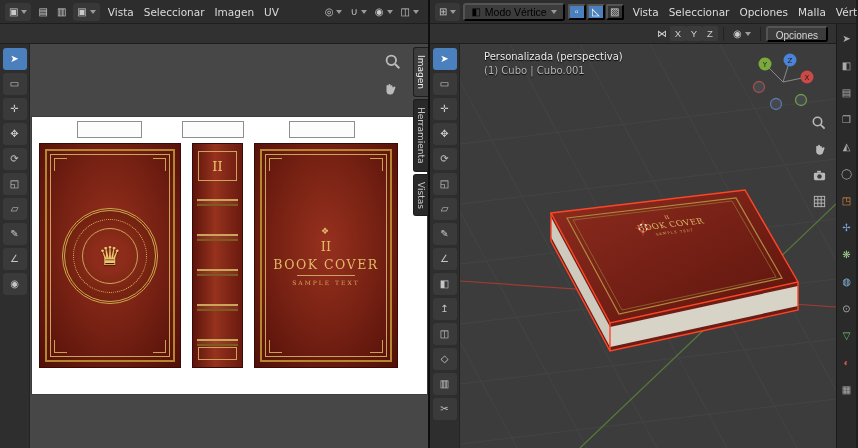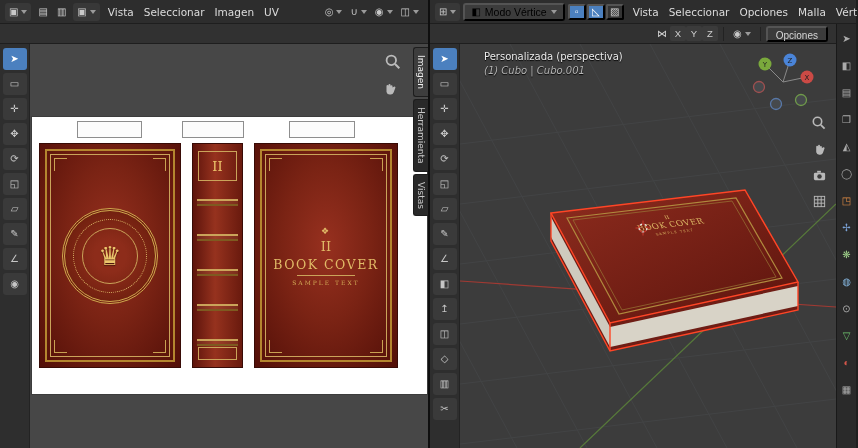--- a/index.html
+++ b/index.html
@@ -91,21 +91,21 @@
   .side-tabs{position:absolute;right:0;top:3px;width:15px;display:flex;flex-direction:column;gap:2px;}
   .side-tab{writing-mode:vertical-rl;background:#292929;color:#c8c8c8;font-size:9px;
             padding:7px 2px;border-radius:3px 0 0 3px;border:1px solid #1d1d1d;border-right:none;}
   .side-tab.active{background:#3d3d3d;color:#efefef;}
   .float-icon{position:absolute;width:18px;height:18px;opacity:.85;}
 
   
   .vp-inner{flex:1;display:flex;flex-direction:column;min-width:0;}
   .vp-canvas{flex:1;position:relative;background:#3c3c3c;overflow:hidden;}
   .view-label{position:absolute;left:24px;top:7px;font-size:10px;color:#ececec;text-shadow:0 1px 1px #000;}
-  .object-label{position:absolute;left:24px;top:21px;font-size:10px;color:#b5b5b5;text-shadow:0 1px 1px #000;font-style:italic;}
+  .object-label{position:absolute;left:24px;top:21px;font-size:10px;color:#b5b5b5;text-shadow:0 1px 1px #000;}
   .scene-svg{position:absolute;inset:0;width:100%;height:100%;}
   .nav-icon{position:absolute;right:8px;width:18px;height:18px;display:flex;align-items:center;
             justify-content:center;opacity:.85;}
   .props-strip{width:20px;background:#2a2a2a;border-left:1px solid #191919;display:flex;
                flex-direction:column;align-items:center;padding:7px 0;gap:11px;flex:none;}
   .prop-tab{width:16px;height:16px;background:transparent;border:none;display:flex;align-items:center;
             justify-content:center;font-size:10px;padding:0;}
   svg{font-family:"DejaVu Sans","Liberation Sans",sans-serif;}
 </style>
 </head>

